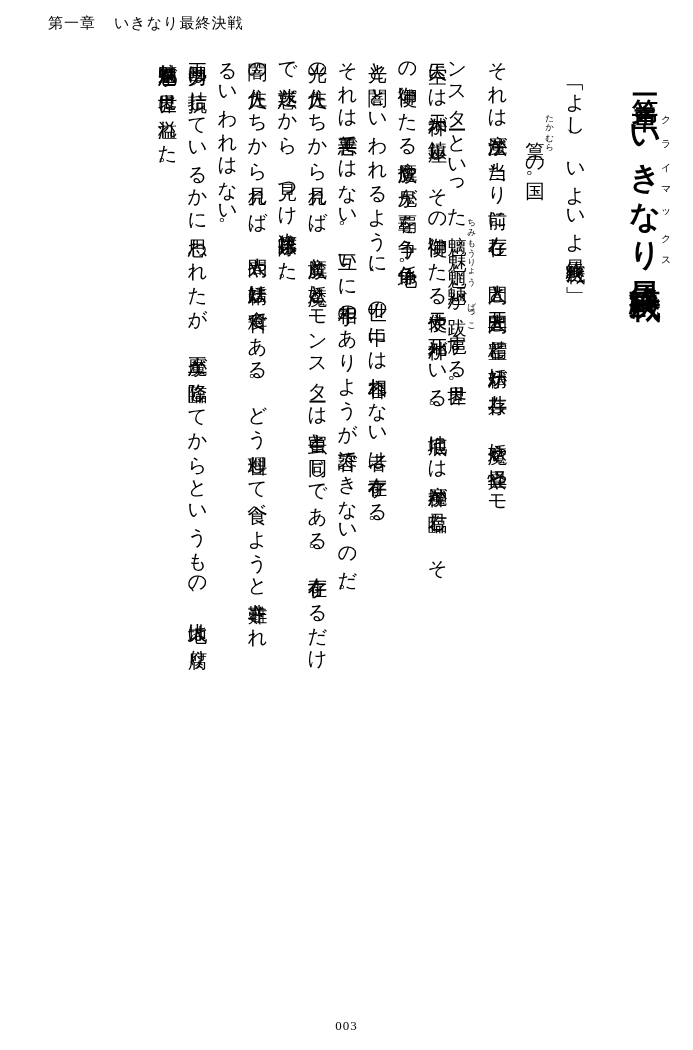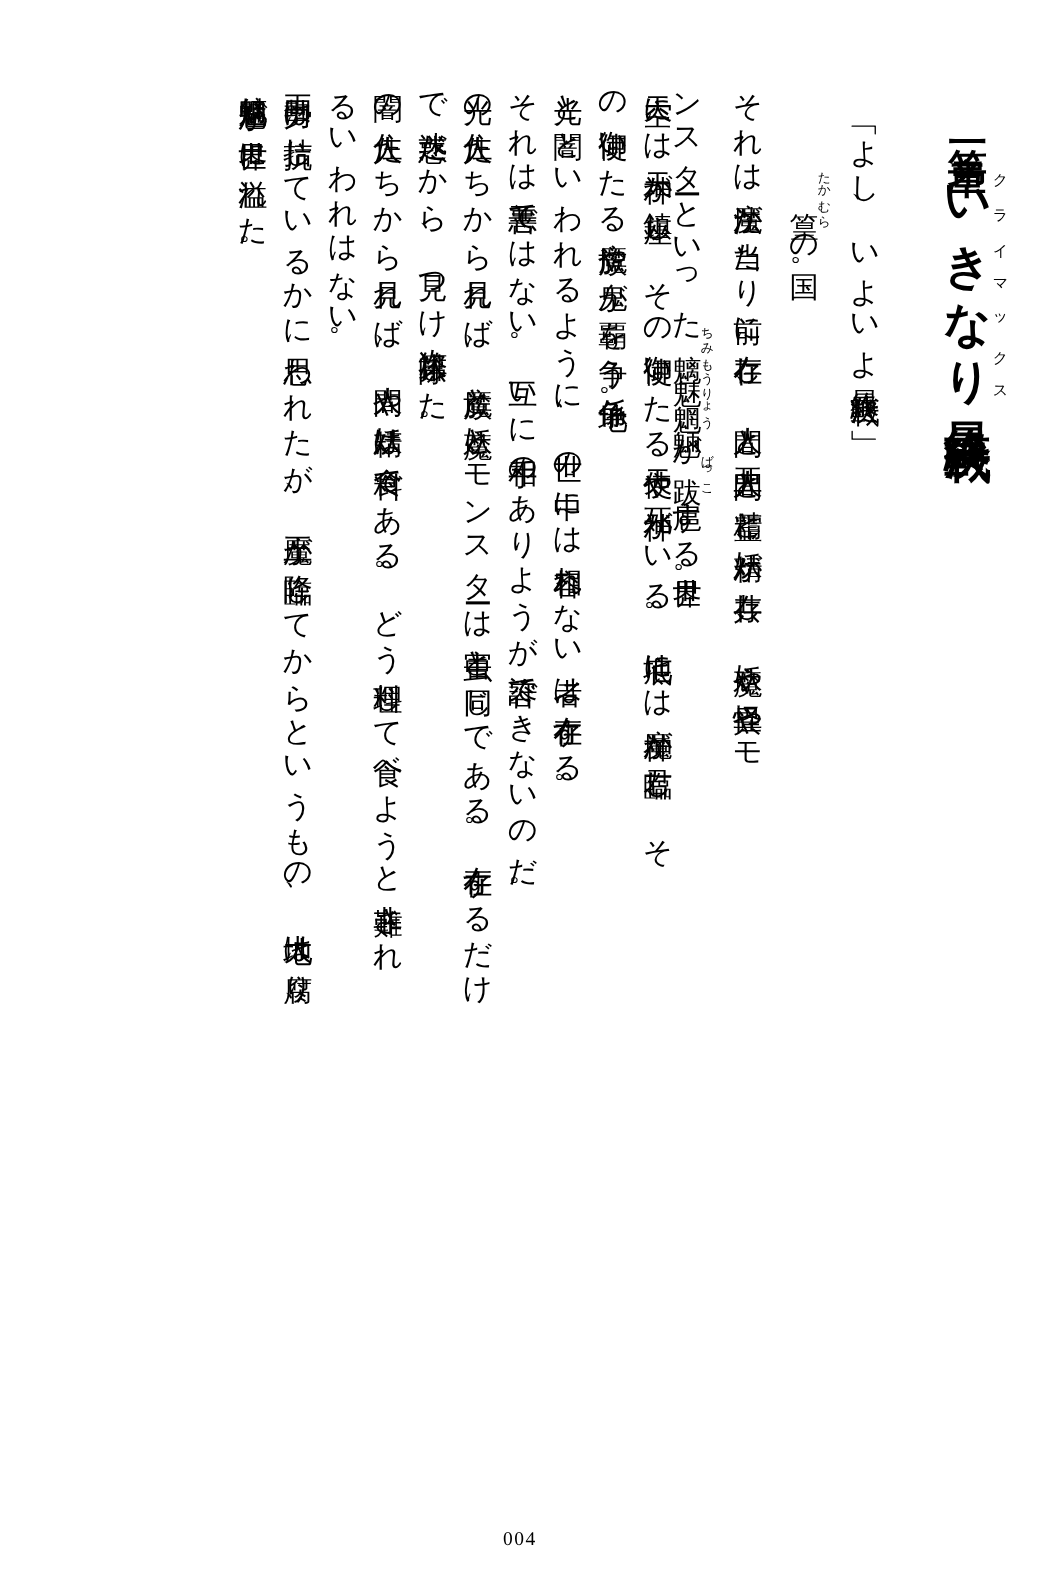--- a/index.html
+++ b/index.html
@@ -102,20 +102,23 @@
   .col.shorter { padding-top: 60px; height: 895px; }
 
   .spacer-col { flex: 0 0 18px; width: 18px; }
   .spacer-col-lg { flex: 0 0 30px; width: 30px; }
 </style>
 </head>
 <body>
 
 <div id="page">
 
+  <div class="running-head">
+    <span>第一章</span><span class="rh-gap"></span><span>いきなり最終決戦</span>
+  </div>
 
   <div class="tate-wrap">
 
     <div class="col chapter-title">
       <span class="ch-num">第一章</span><span class="ch-gap"></span><ruby><span>いきなり最終決戦</span><rt>クライマックス</rt></ruby>
     </div>
 
     <div class="spacer-col-lg"></div>
 
     <div class="col short">「よし、いよいよ最終決戦だ」</div>
@@ -143,15 +146,15 @@
     <div class="col">闇の住人たちから見れば、人間や妖精は食料である。どう料理して食べようと非難され</div>
 
     <div class="col">るいわれはない。</div>
 
     <div class="col">両勢力は拮抗しているかに思われたが、魔王が降臨してからというもの、大地は腐り、</div>
 
     <div class="col">魑魅魍魎が世界に溢れた。</div>
 
   </div>
 
-  <div class="folio">004</div>
+  <div class="folio">003</div>
 
 </div>
 
 </body></html>

